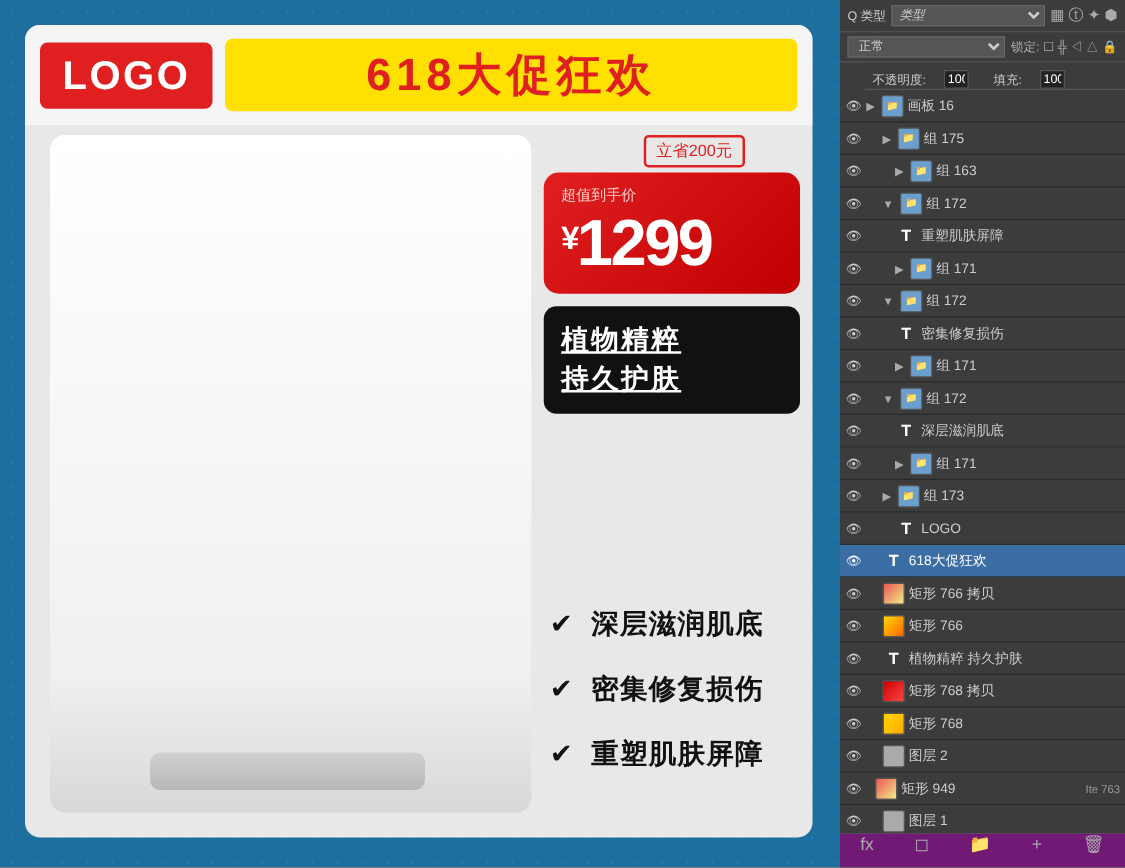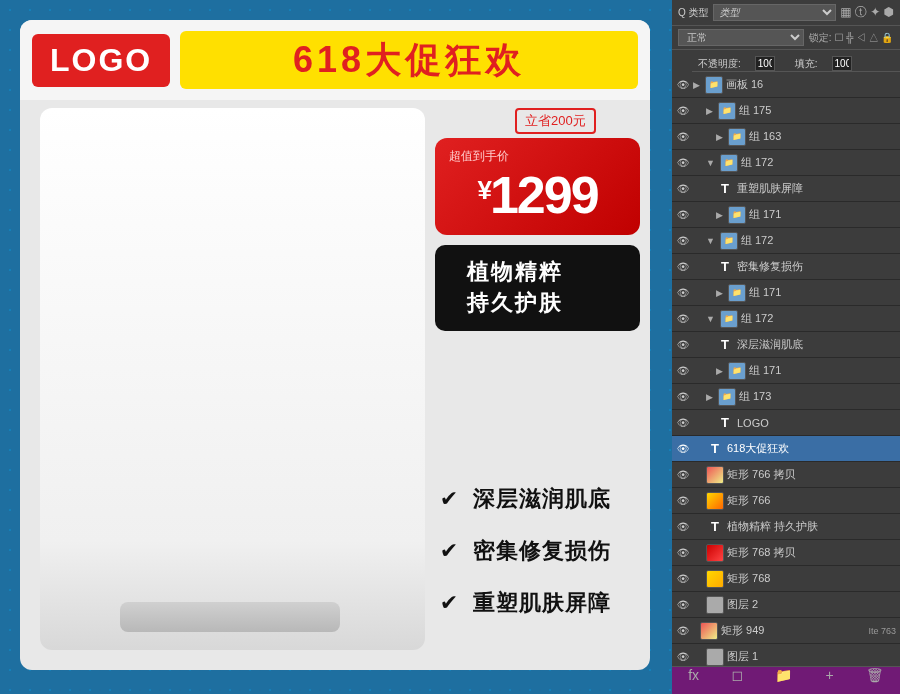--- a/index.html
+++ b/index.html
@@ -128,42 +128,42 @@
       font-size: 12px;
       color: #ffcccc;
       margin-bottom: 4px;
     }
 
     .price-main {
       font-size: 52px;
       font-weight: 900;
       line-height: 1;
       letter-spacing: -2px;
-      text-align: center;
     }
 
     .price-yen {
       font-size: 26px;
       font-weight: 700;
       vertical-align: top;
       margin-top: 8px;
       display: inline-block;
     }
 
     
     .desc-box {
       background: #111111;
       border-radius: 10px;
-      padding: 12px 32px;
+      padding: 12px 14px;
       margin-top: 10px;
       color: white;
       font-size: 22px;
       font-weight: 900;
       line-height: 1.4;
       letter-spacing: 2px;
+      text-decoration: underline;
     }
 
     
     .feature-list {
       position: absolute;
       bottom: 30px;
       left: 415px;
       width: 210px;
     }
 

